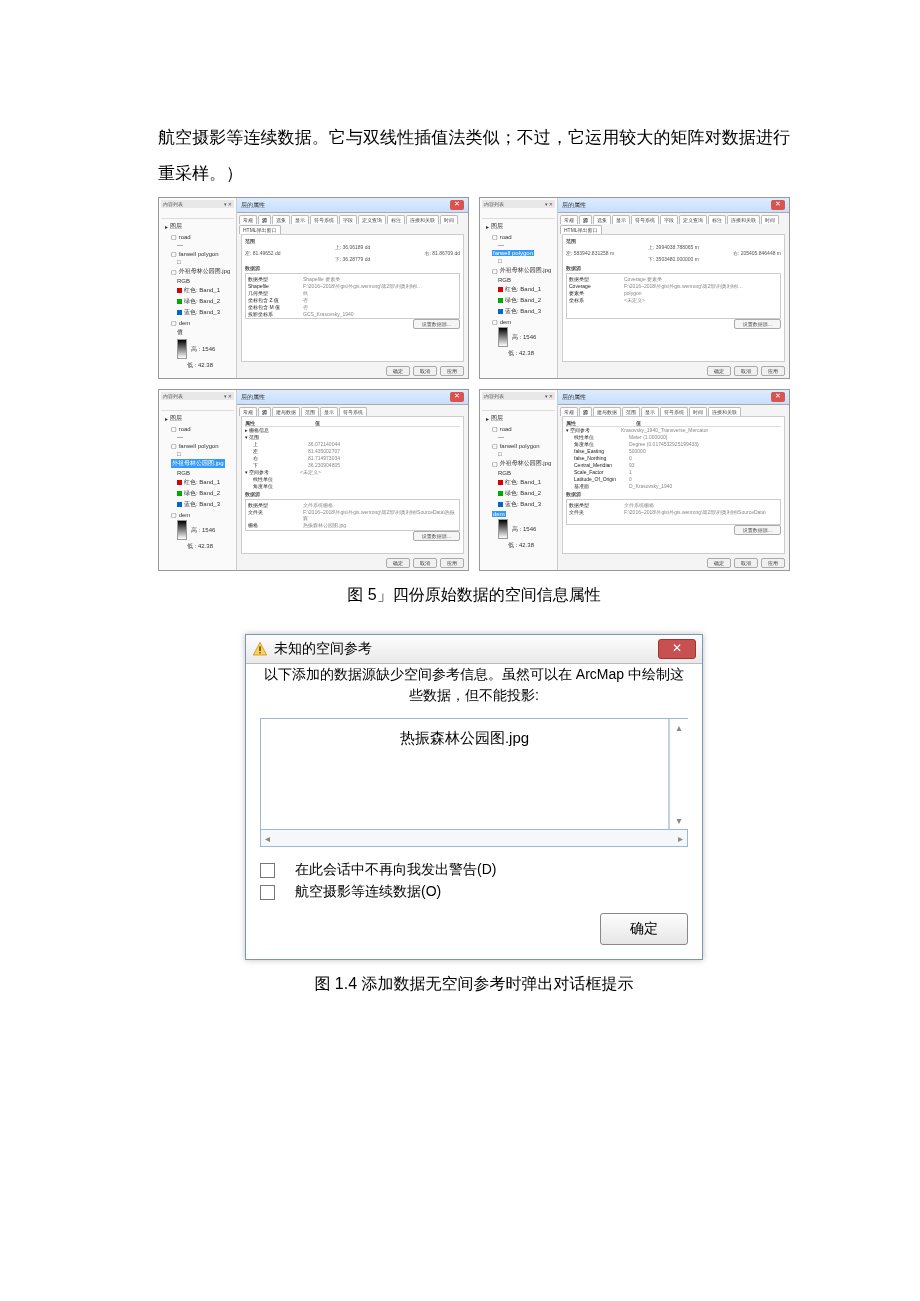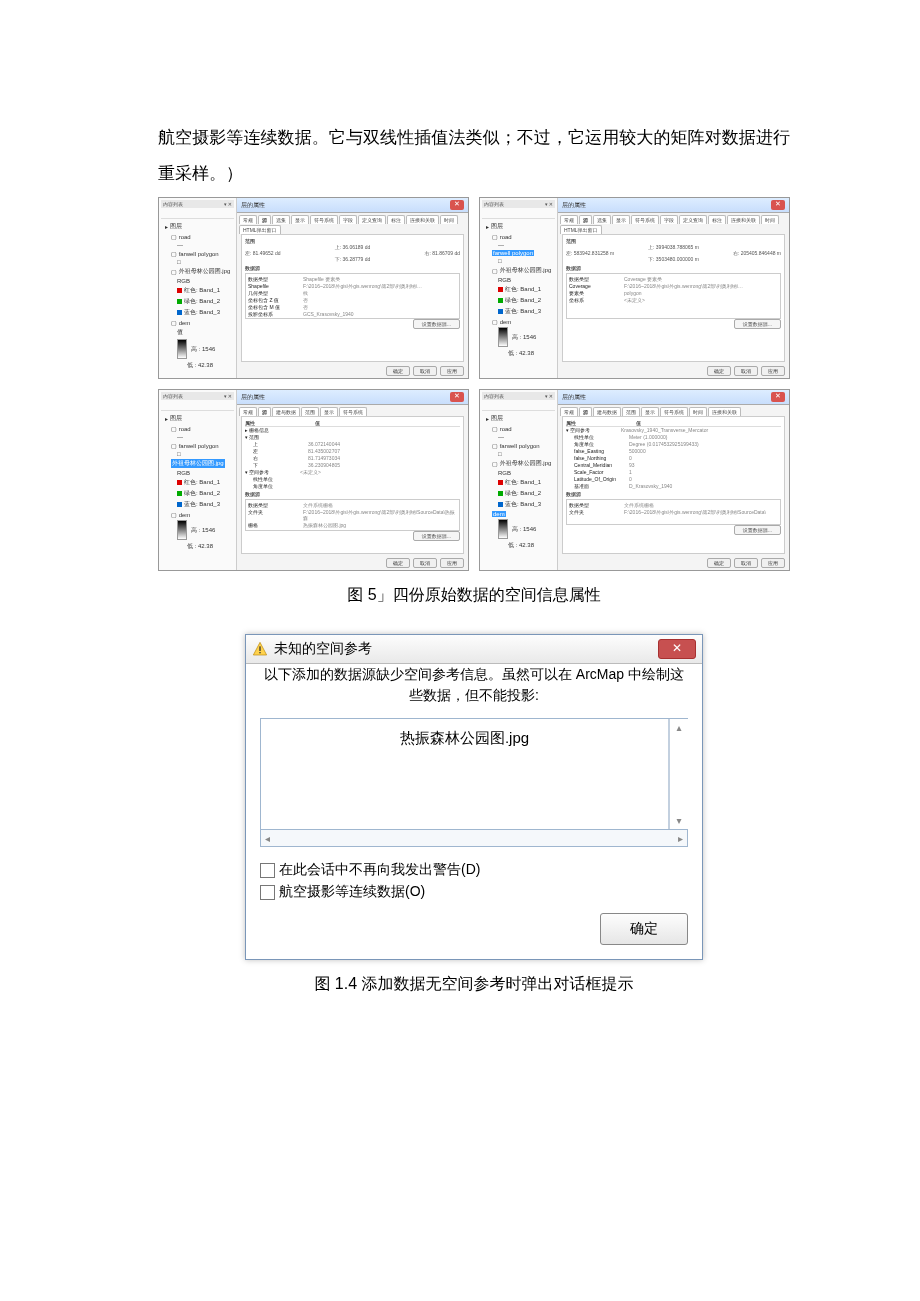--- a/index.html
+++ b/index.html
@@ -228,21 +228,21 @@
     font-size: 10px;
     background: #f5f8fb;
   }
   .dlg-checks {
     margin-top: 12px;
     margin-bottom: 6px;
   }
   .chk-row {
     display: flex;
     align-items: center;
-    gap: 4px;
+    gap: 20px;
     font-size: 14px;
     padding: 2px 0;
   }
   .chk { width: 13px; height: 13px; border: 1px solid #777; background:#fff; }
   .dlg-footer {
     display: flex;
     justify-content: flex-end;
     padding: 0 14px 14px 14px;
   }
   .ok-btn {

